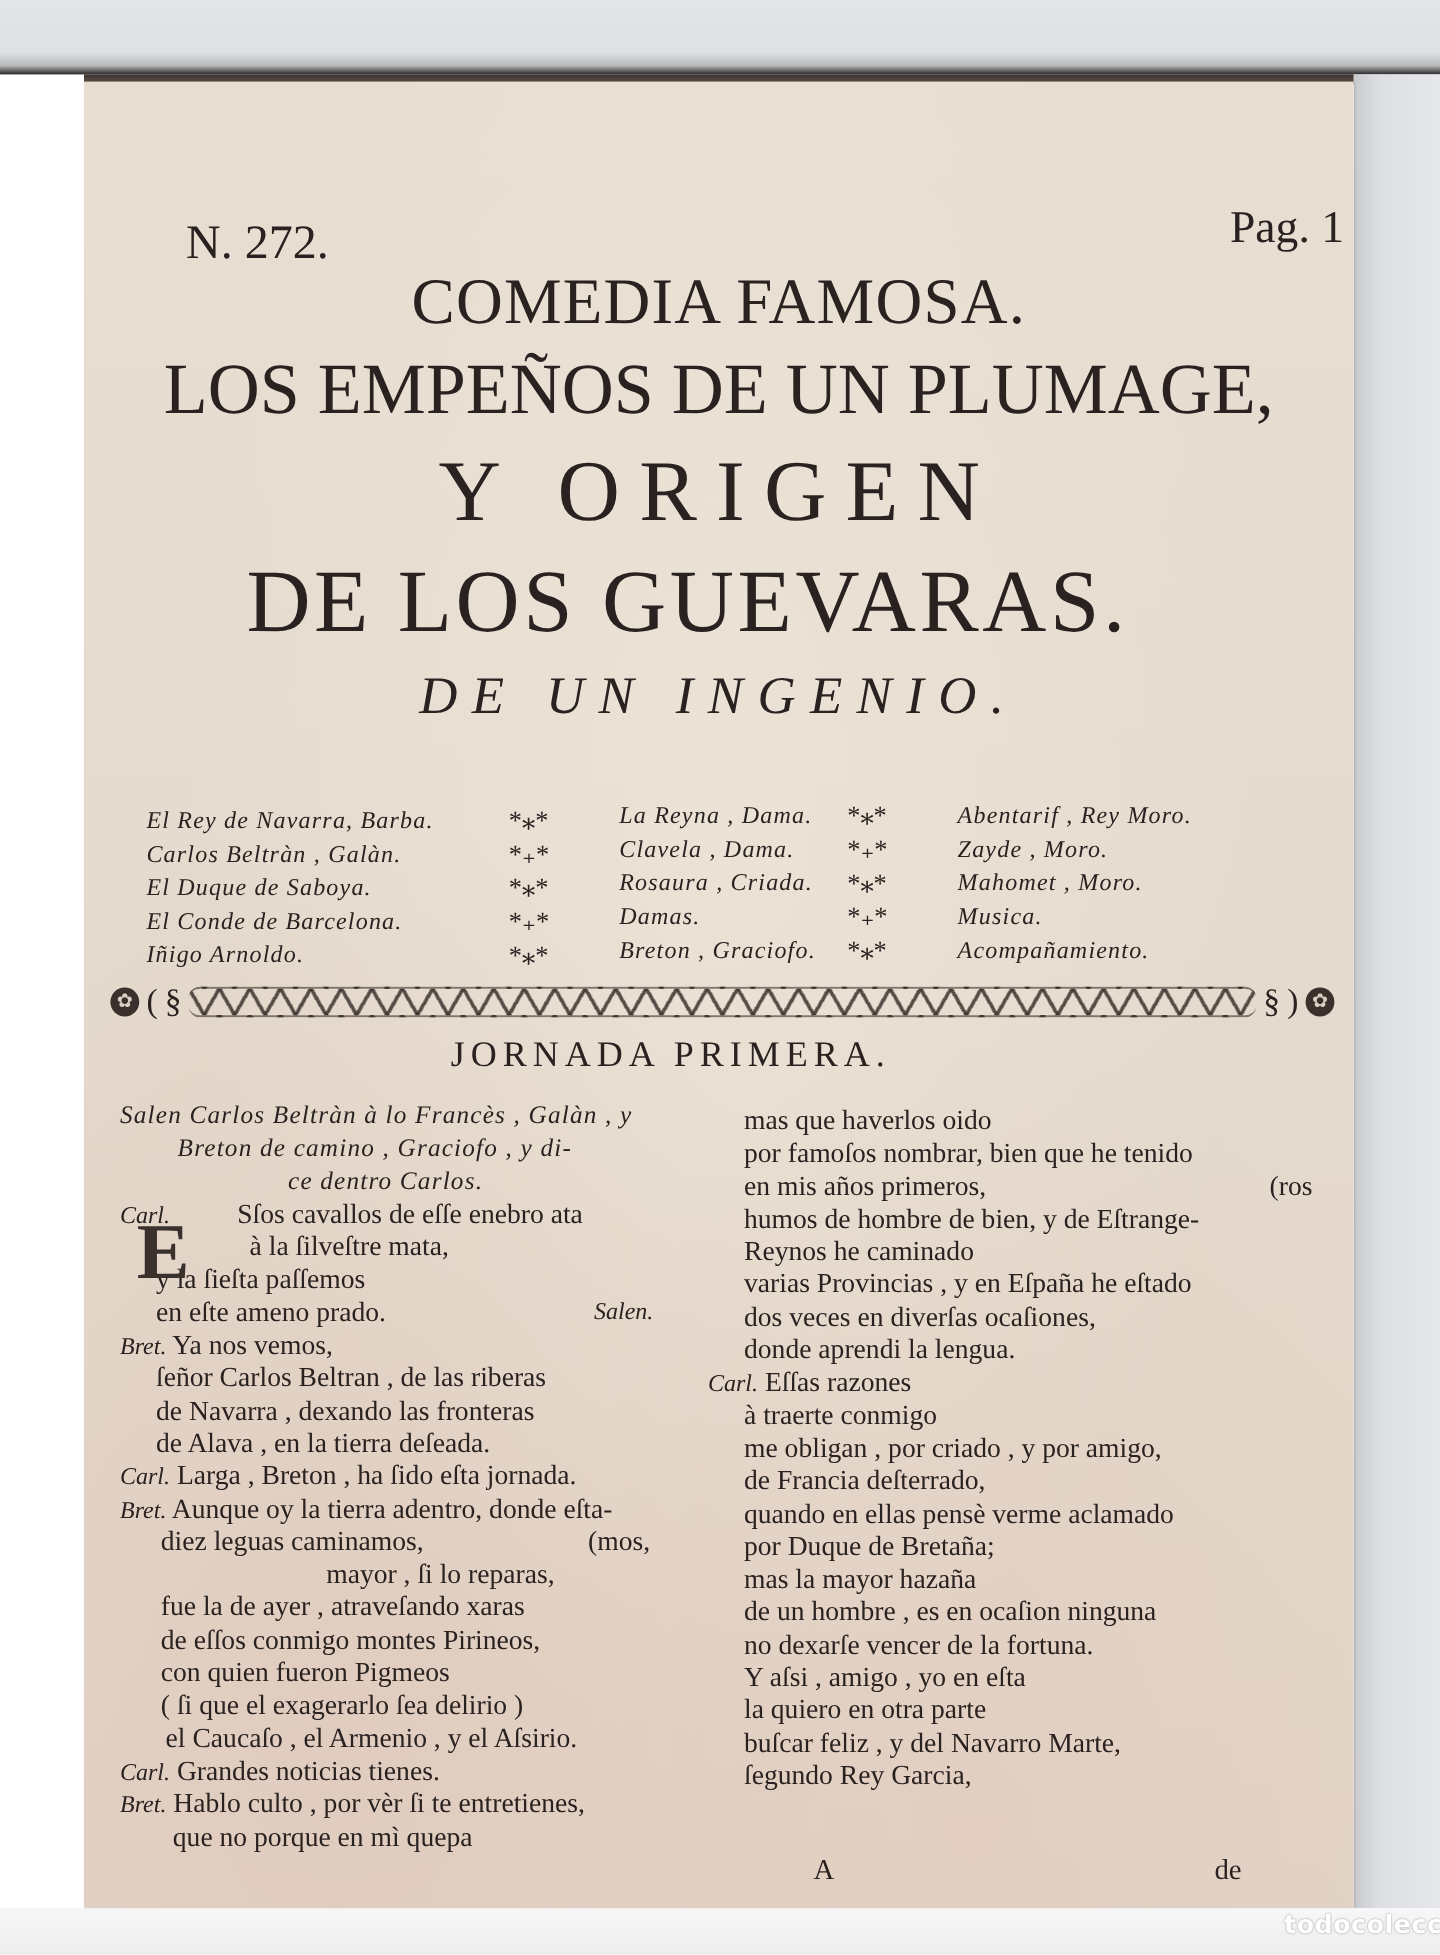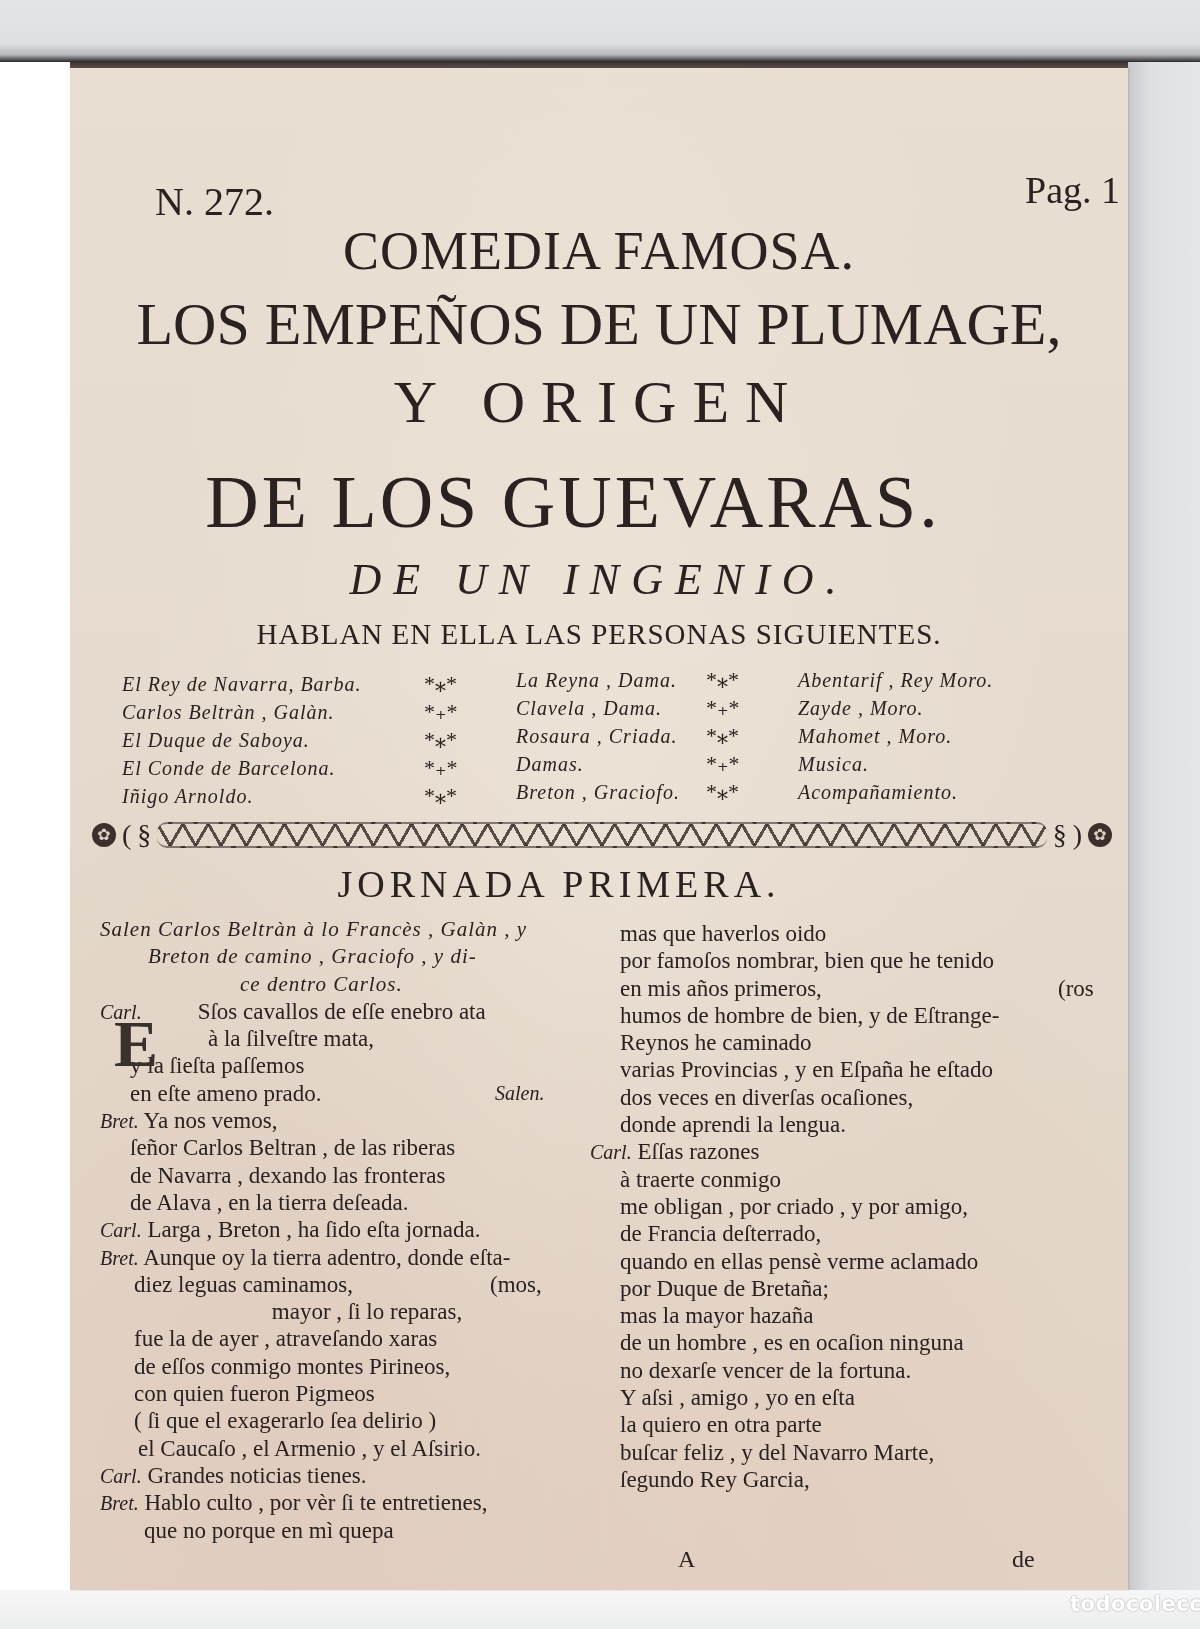--- a/index.html
+++ b/index.html
@@ -32,21 +32,21 @@
   }
   .page-edge-top {
     position:absolute; left:70px; top:62px; width:1058px; height:8px;
     background:linear-gradient(#3a3130,#6a5a52);
   }
   .abs { position:absolute; white-space:nowrap; }
   .num { left:85px; top:110px; font-size:40px; }
   .pag { left:955px; top:100px; font-size:38px; }
   .t1 { left:0; width:1058px; text-align:center; top:152px; font-size:54px; letter-spacing:1px; }
   .t2 { left:0; width:1058px; text-align:center; top:222px; font-size:60px; letter-spacing:0px; }
-  .t3 { left:0; width:1058px; text-align:center; top:300px; font-size:60px; letter-spacing:16px; }
+  .t3 { left:0; width:1058px; text-align:center; top:300px; font-size:72px; letter-spacing:16px; }
   .t4 { left:0; width:1006px; text-align:center; top:392px; font-size:74px; letter-spacing:3px; }
   .t5 { left:0; width:1058px; text-align:center; top:486px; font-size:44px; letter-spacing:12px; font-style:italic; }
   .t6 { left:0; width:1058px; text-align:center; top:550px; font-size:29px; letter-spacing:1px; }
   .cast { font-style:italic; font-size:20px; letter-spacing:1px; }
   .stars { font-size:22px; }
   .ornament {
     left:22px; top:752px; width:1020px; height:30px;
     display:flex; align-items:center; gap:6px;
   }
   .rosette {
@@ -56,21 +56,21 @@
   .paren { font-size:28px; }
   .braid {
     flex:1; height:22px;
     background:
       repeating-linear-gradient(60deg, transparent 0 10px, rgba(60,50,45,0.85) 10px 13px, transparent 13px 22px),
       repeating-linear-gradient(-60deg, transparent 0 10px, rgba(60,50,45,0.85) 10px 13px, transparent 13px 22px);
     border-top:2px solid rgba(60,50,45,0.6);
     border-bottom:2px solid rgba(60,50,45,0.6);
     border-radius:10px;
   }
-  .jornada { left:0; width:978px; text-align:center; top:794px; font-size:38px; letter-spacing:5px; }
+  .jornada { left:0; width:978px; text-align:center; top:794px; font-size:30px; letter-spacing:5px; }
   .col { font-size:23px; line-height:27.3px; }
   .col .ln { height:27.3px; white-space:nowrap; position:relative; }
   .spk { font-style:italic; font-size:20px; }
   .stage { font-style:italic; font-size:21px; letter-spacing:1px; }
   .dropcap {
     position:absolute; left:44px; top:948px; font-size:66px; line-height:56px;
     font-weight:bold; color:#3a302c;
   }
   .watermark {
     position:absolute; left:1070px; top:1592px; font-family:"DejaVu Sans",sans-serif;
@@ -89,21 +89,20 @@
 
 <div class="page">
   <div class="abs num">N. 272.</div>
   <div class="abs pag">Pag. 1</div>
 
   <div class="abs t1">COMEDIA FAMOSA.</div>
   <div class="abs t2">LOS EMPEÑOS DE UN PLUMAGE,</div>
   <div class="abs t3">Y ORIGEN</div>
   <div class="abs t4">DE LOS GUEVARAS.</div>
   <div class="abs t5">DE UN INGENIO.</div>
-  <div class="abs t6">HABLAN EN ELLA LAS PERSONAS SIGUIENTES.</div>
 
   <div class="abs cast" style="left:52px; top:602px; line-height:28px;">
     <div>El Rey de Navarra, Barba.</div>
     <div>Carlos Beltràn , Galàn.</div>
     <div>El Duque de Saboya.</div>
     <div>El Conde de Barcelona.</div>
     <div>Iñigo Arnoldo.</div>
   </div>
   <div class="abs stars" style="left:354px; top:602px; line-height:28px;">
     <div>*⁎*</div>

